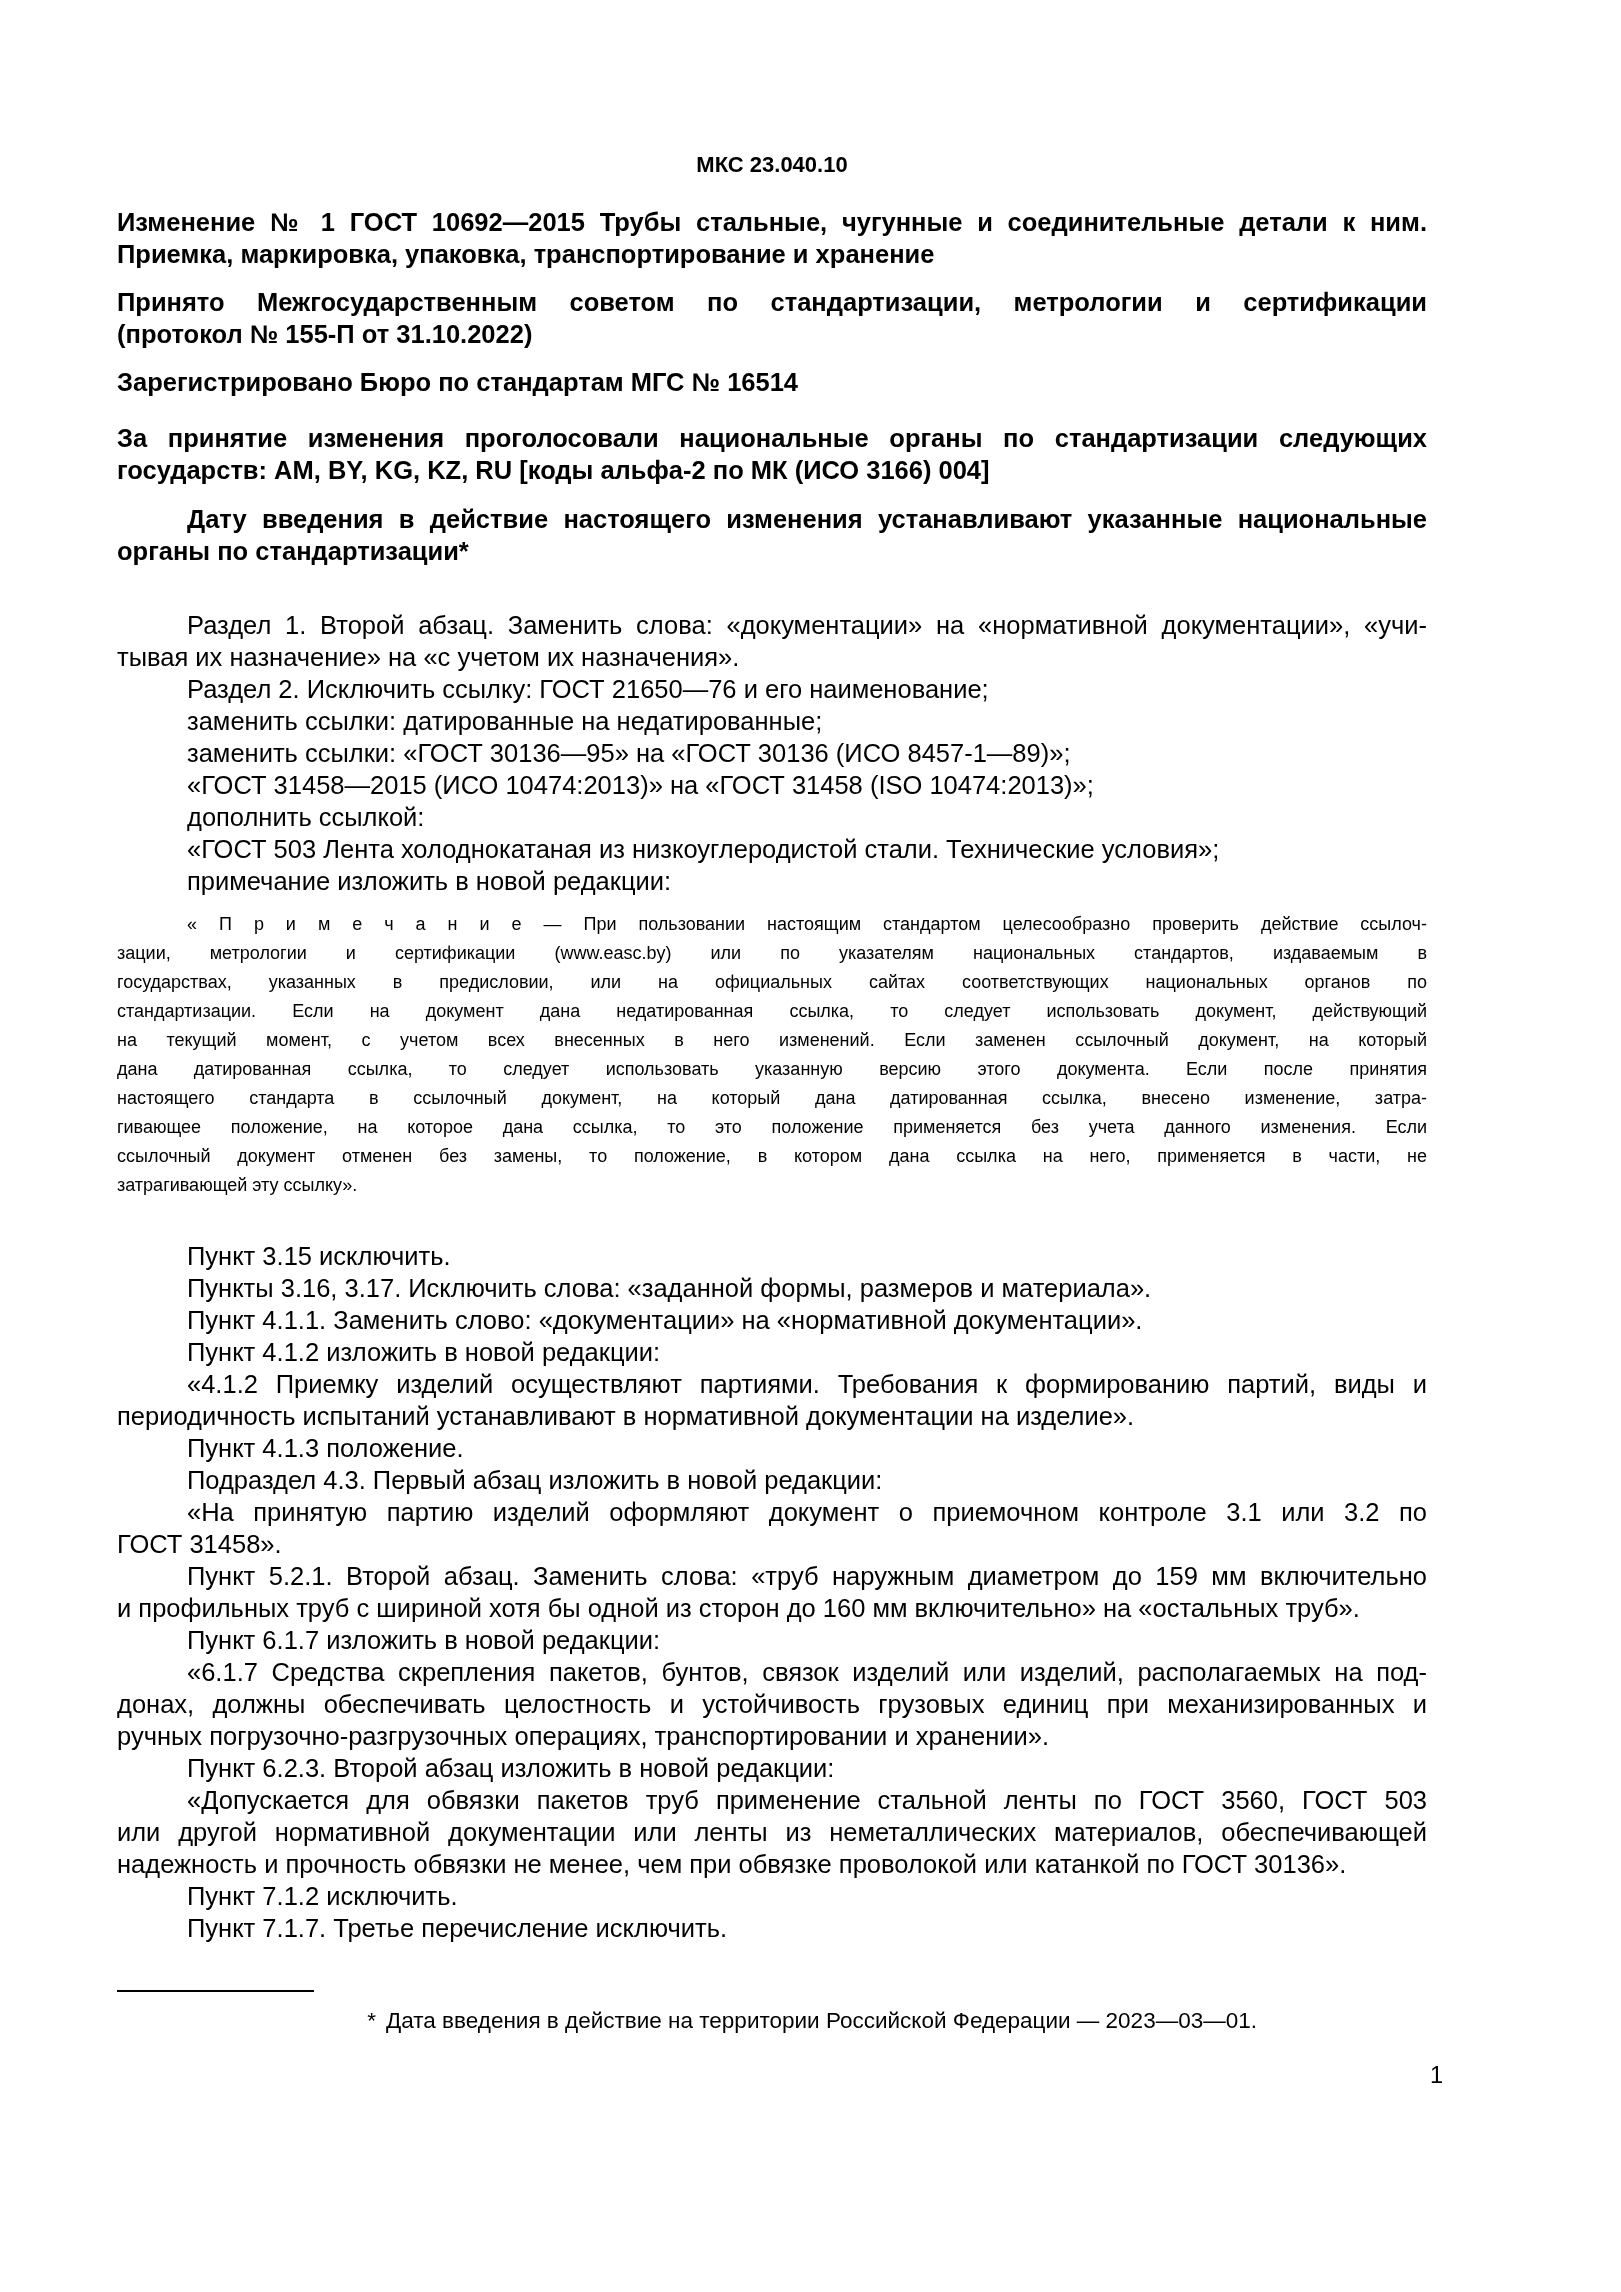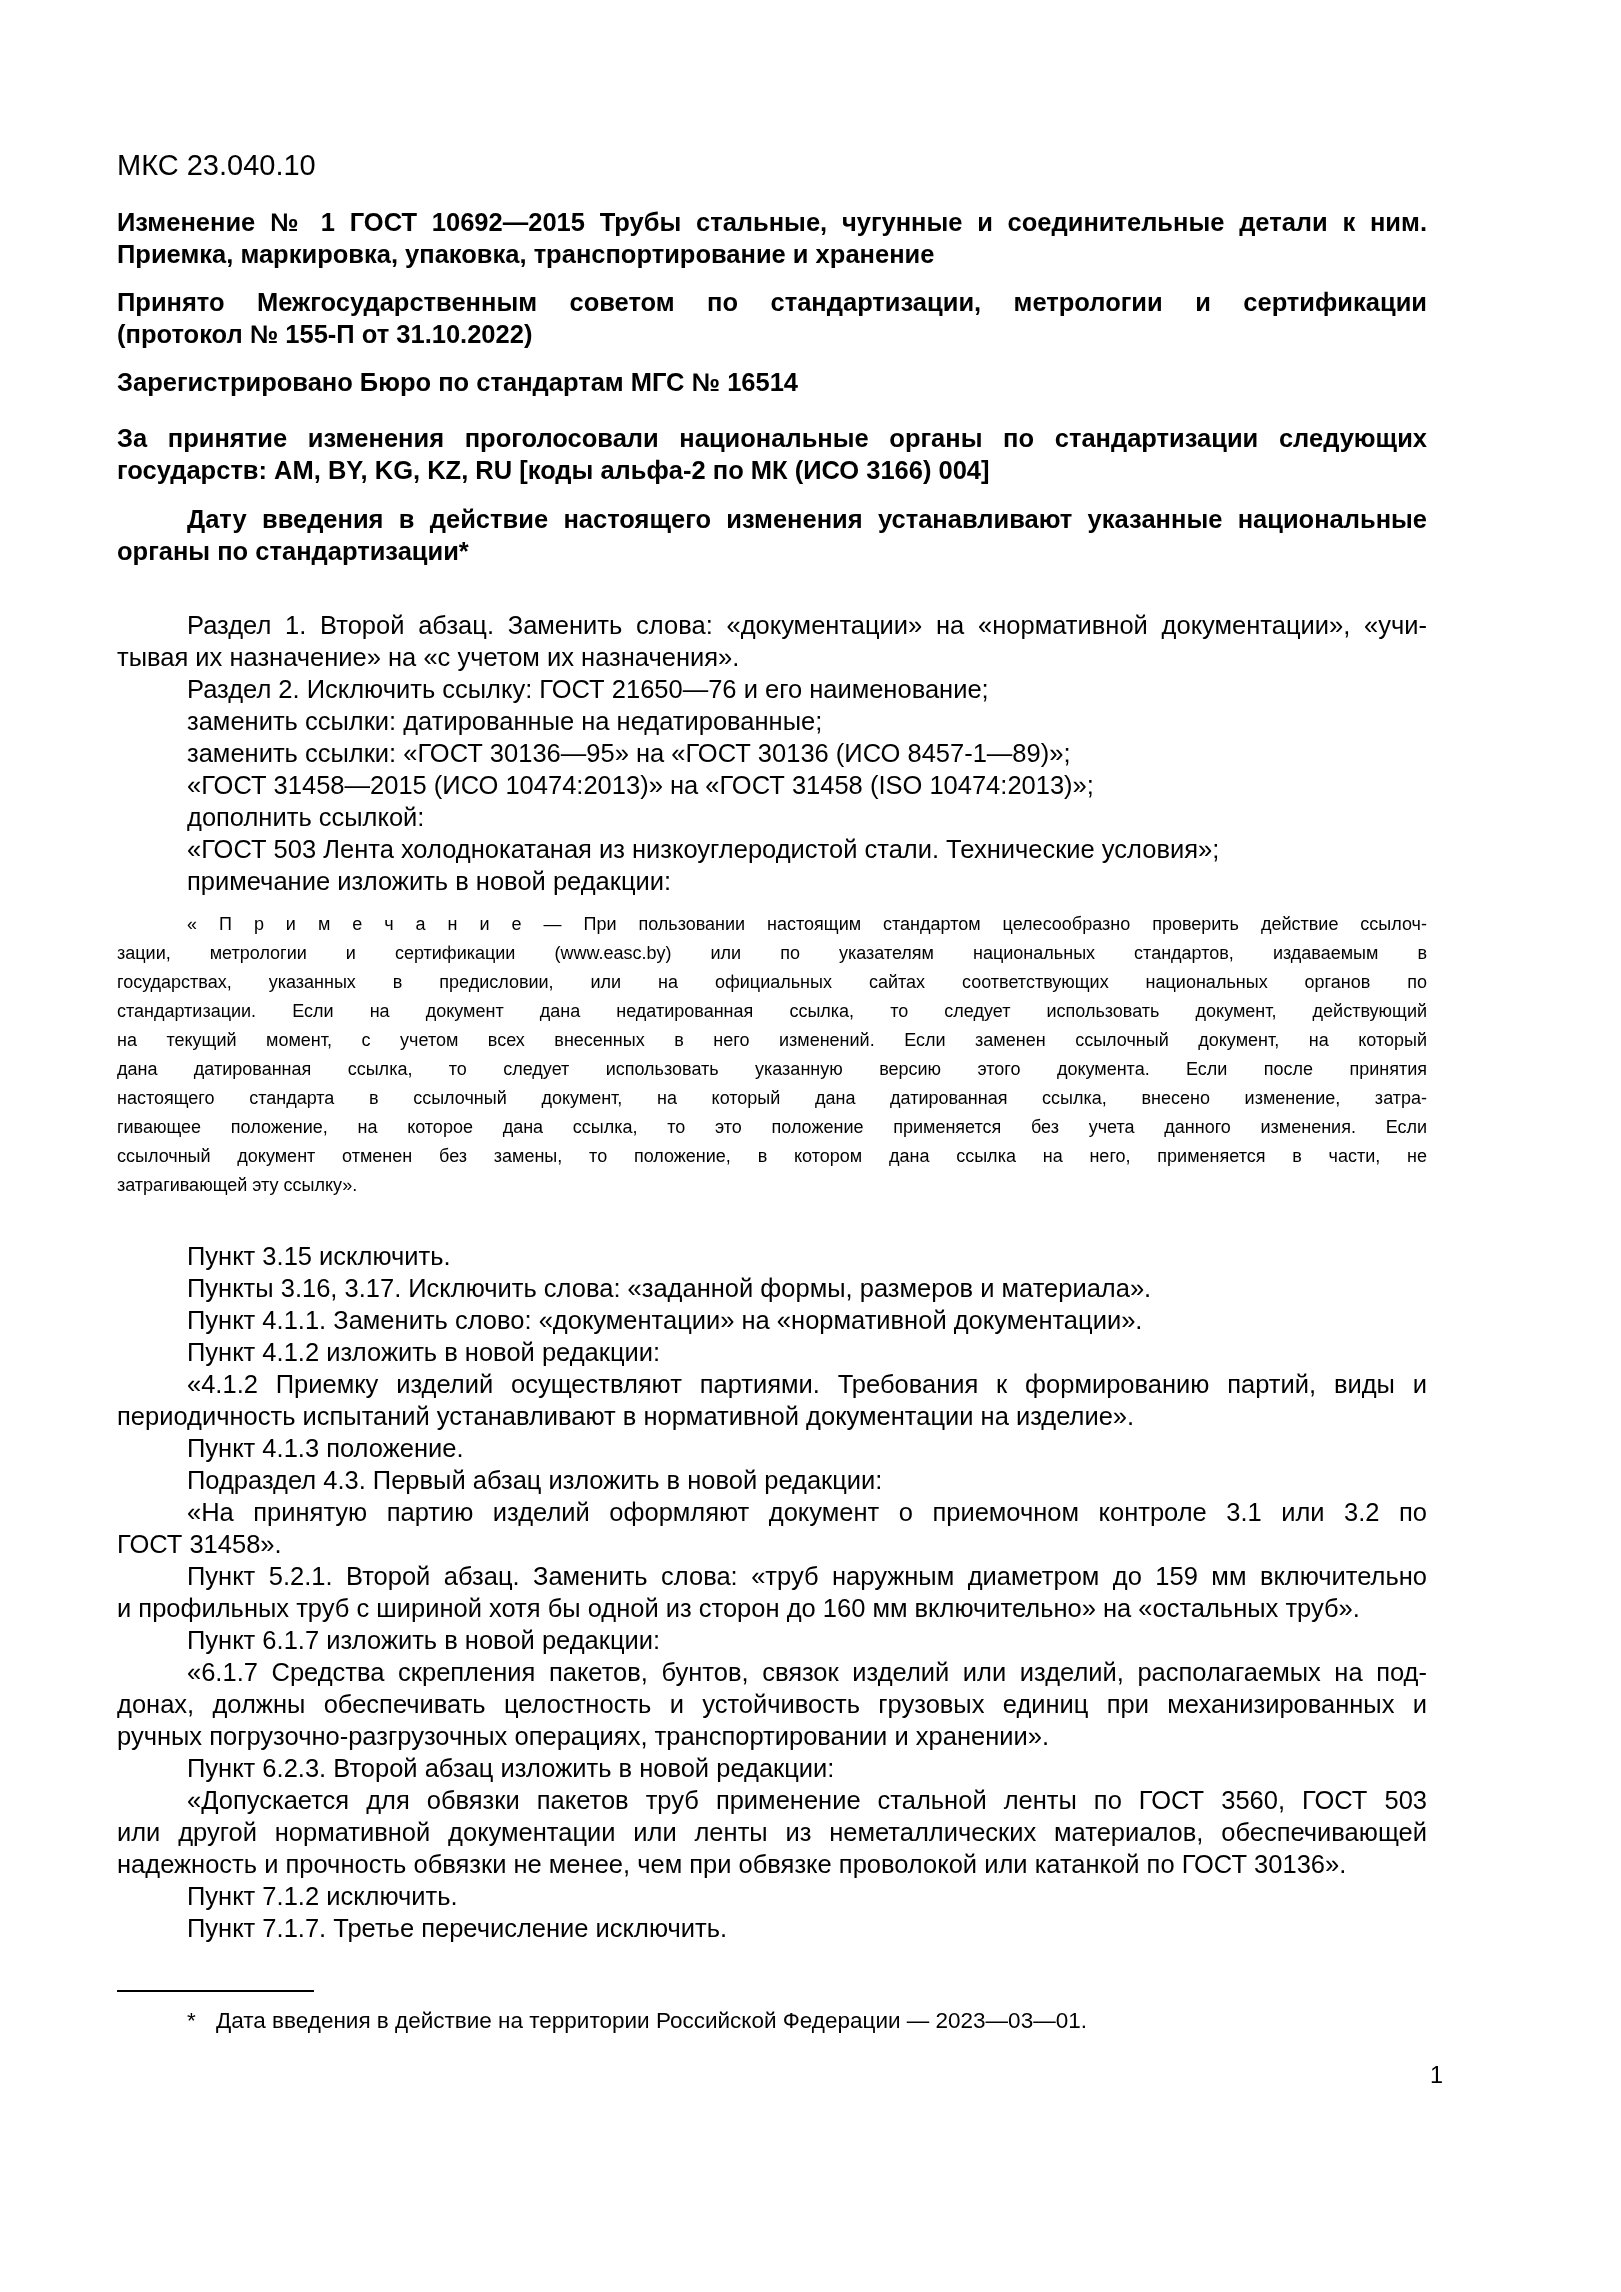--- a/index.html
+++ b/index.html
@@ -17,32 +17,32 @@
     position: absolute;
     left: 117px;
     top: 149px;
     width: 1310px;
   }
   .para { font-size: 25.5px; line-height: 32px; }
   .bold { font-weight: bold; }
   .tline { text-align: justify; text-align-last: justify; }
   .tline-last { text-align-last: left; }
   .indent .tline:first-child { text-indent: 70px; }
-  .mks { font-size: 29px; line-height: 32px; font-weight: normal; text-align: left; }
+  .mks { font-size: 22px; line-height: 32px; font-weight: bold; text-align: center; }
   .title { margin-top: 24.5px; }
   .adopted { margin-top: 16.7px; }
   .registered { margin-top: 15.7px; }
   .voted { margin-top: 24px; }
   .effective { margin-top: 16.7px; }
   .section-1 { margin-top: 42px; }
   .note { margin-top: 13.7px; font-size: 18px; line-height: 29px; }
   .note .tline:first-child { text-indent: 70px; }
   .section-2 { margin-top: 40px; }
   .footnote-rule { margin-top: 46px; width: 197px; height: 0; border-top: 2.9px solid #000000; }
-  .footnote { margin-top: 13.7px; font-size: 22.5px; line-height: 29px; text-indent: 70px; }
+  .footnote { margin-top: 13.7px; font-size: 22.5px; line-height: 29px; text-indent: 70px; text-align: center; }
   .footnote .marker { display: inline-block; width: 29px; text-indent: 0; }
   .page-number { position: absolute; top: 2061px; right: 178px; font-size: 23.5px; line-height: 29px; }
 </style>
 </head>
 <body>
 
 <div class="page">
   <div class="content">
 
     <p class="mks">МКС 23.040.10</p>

